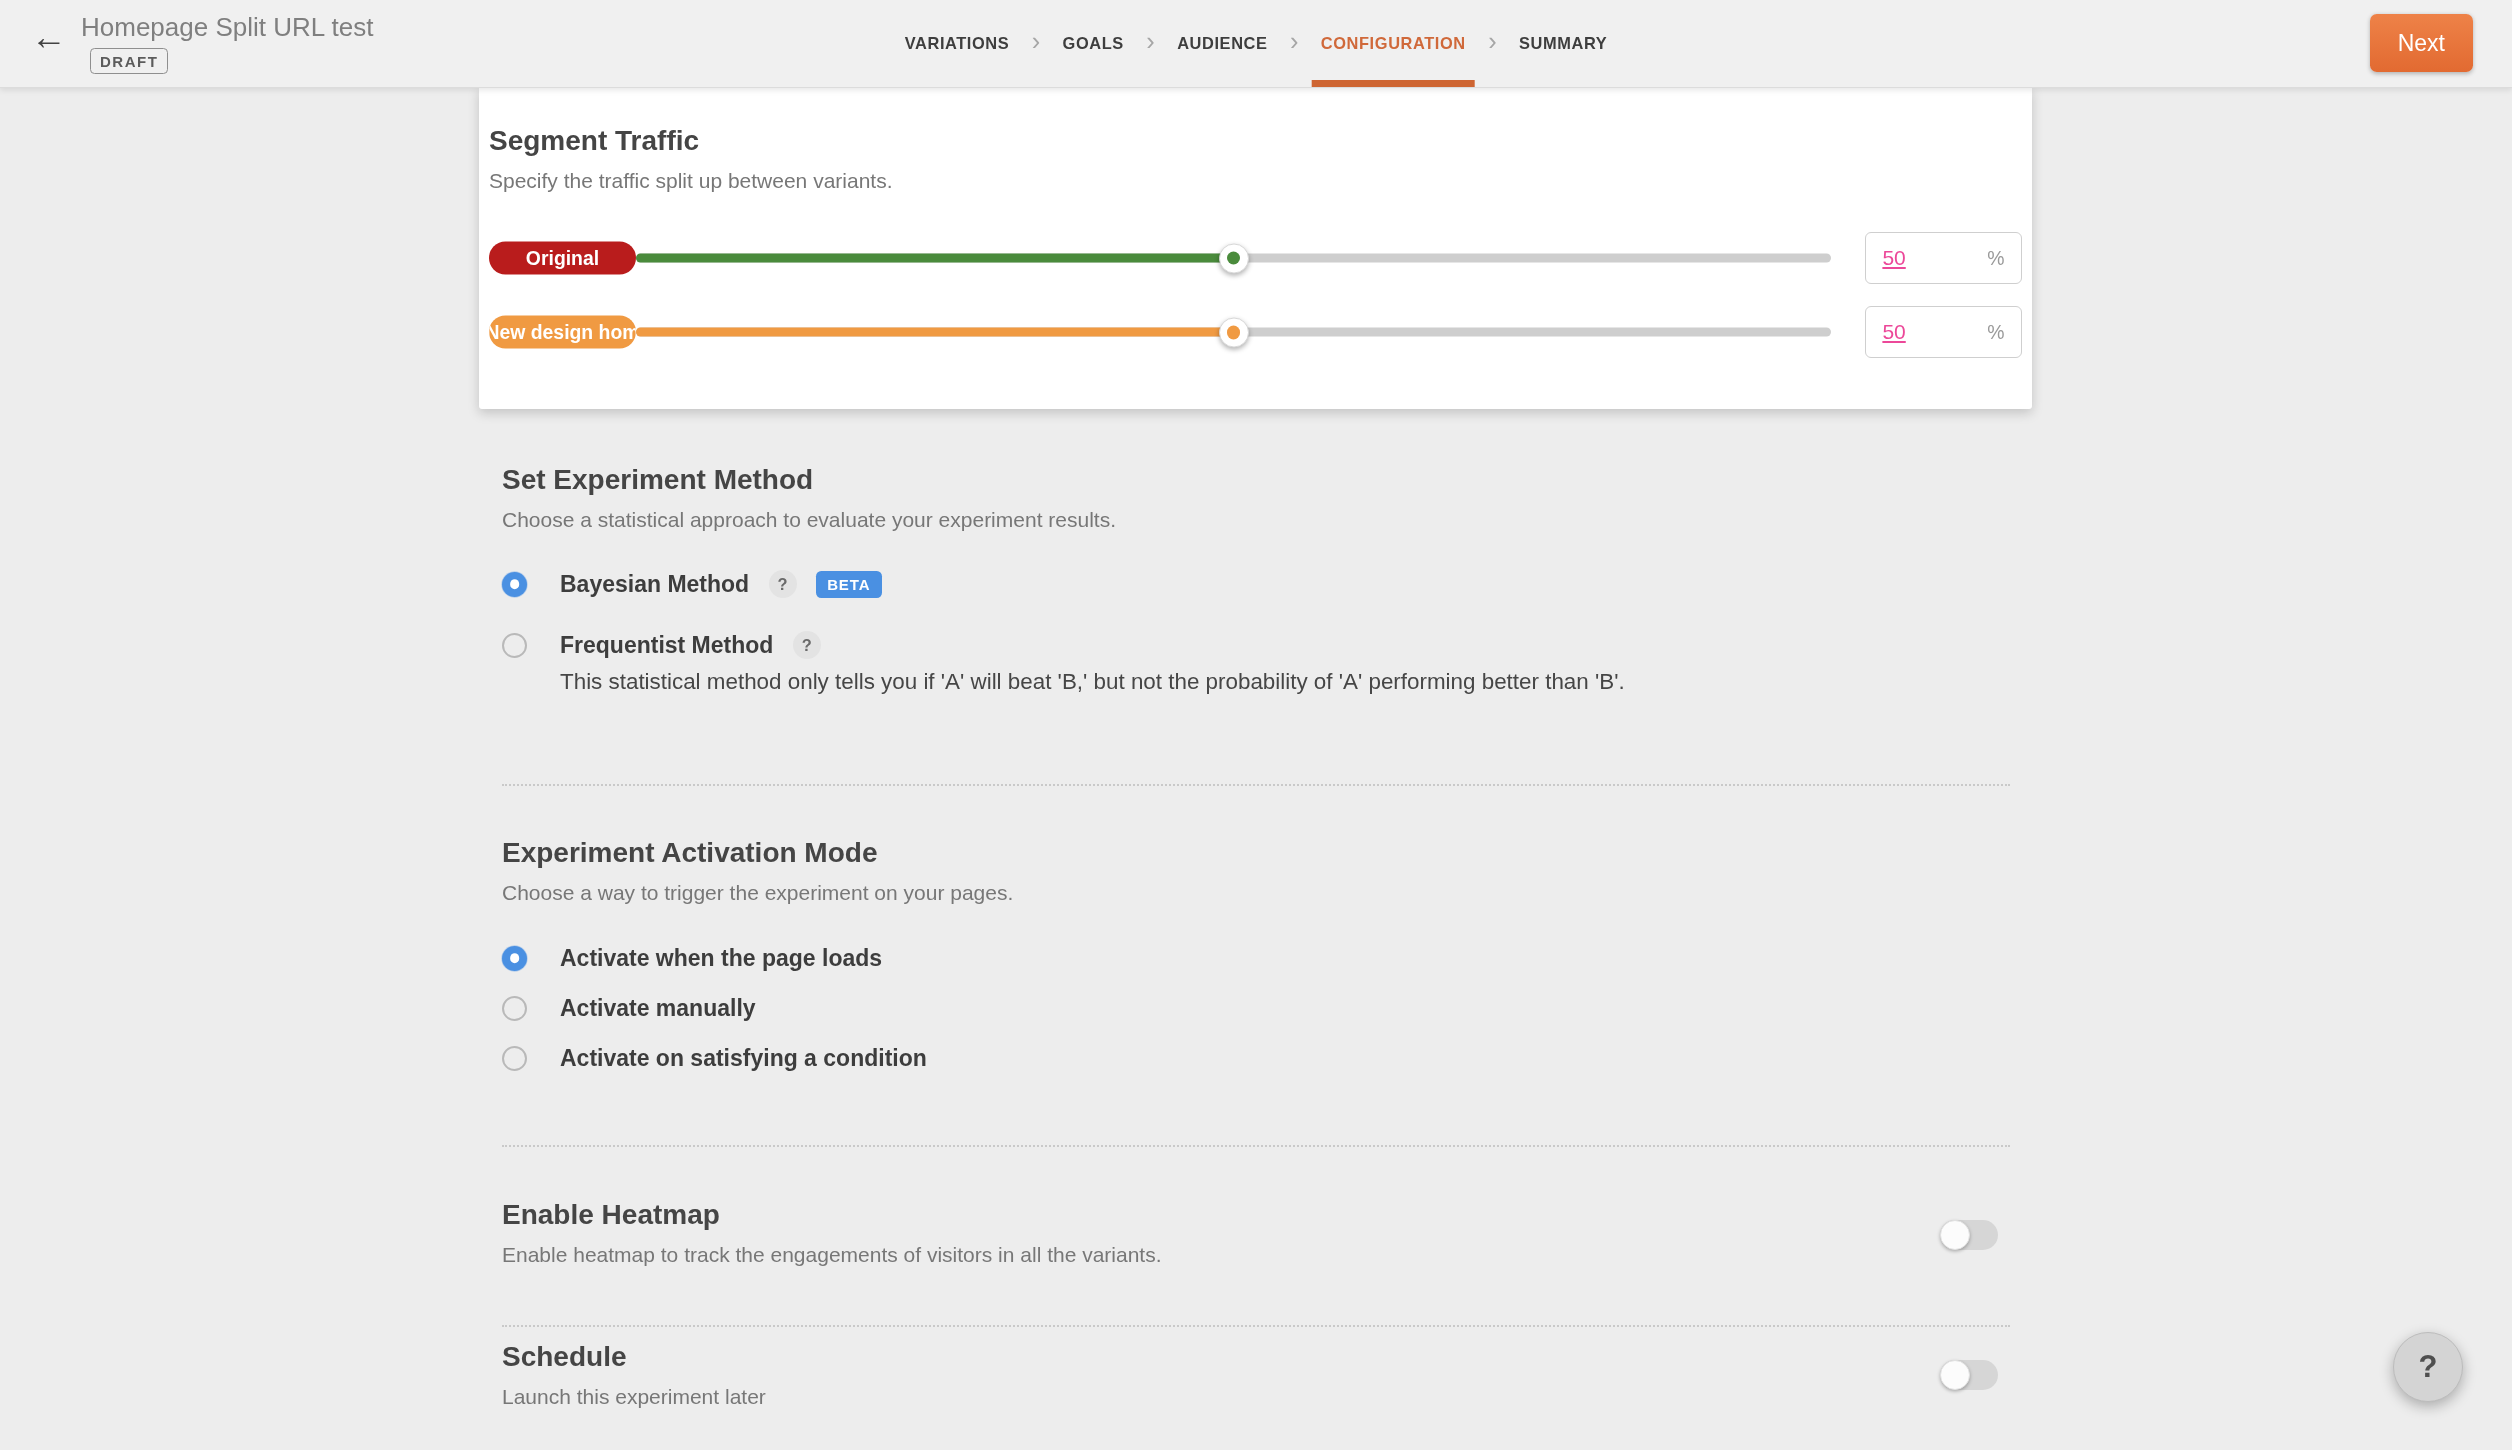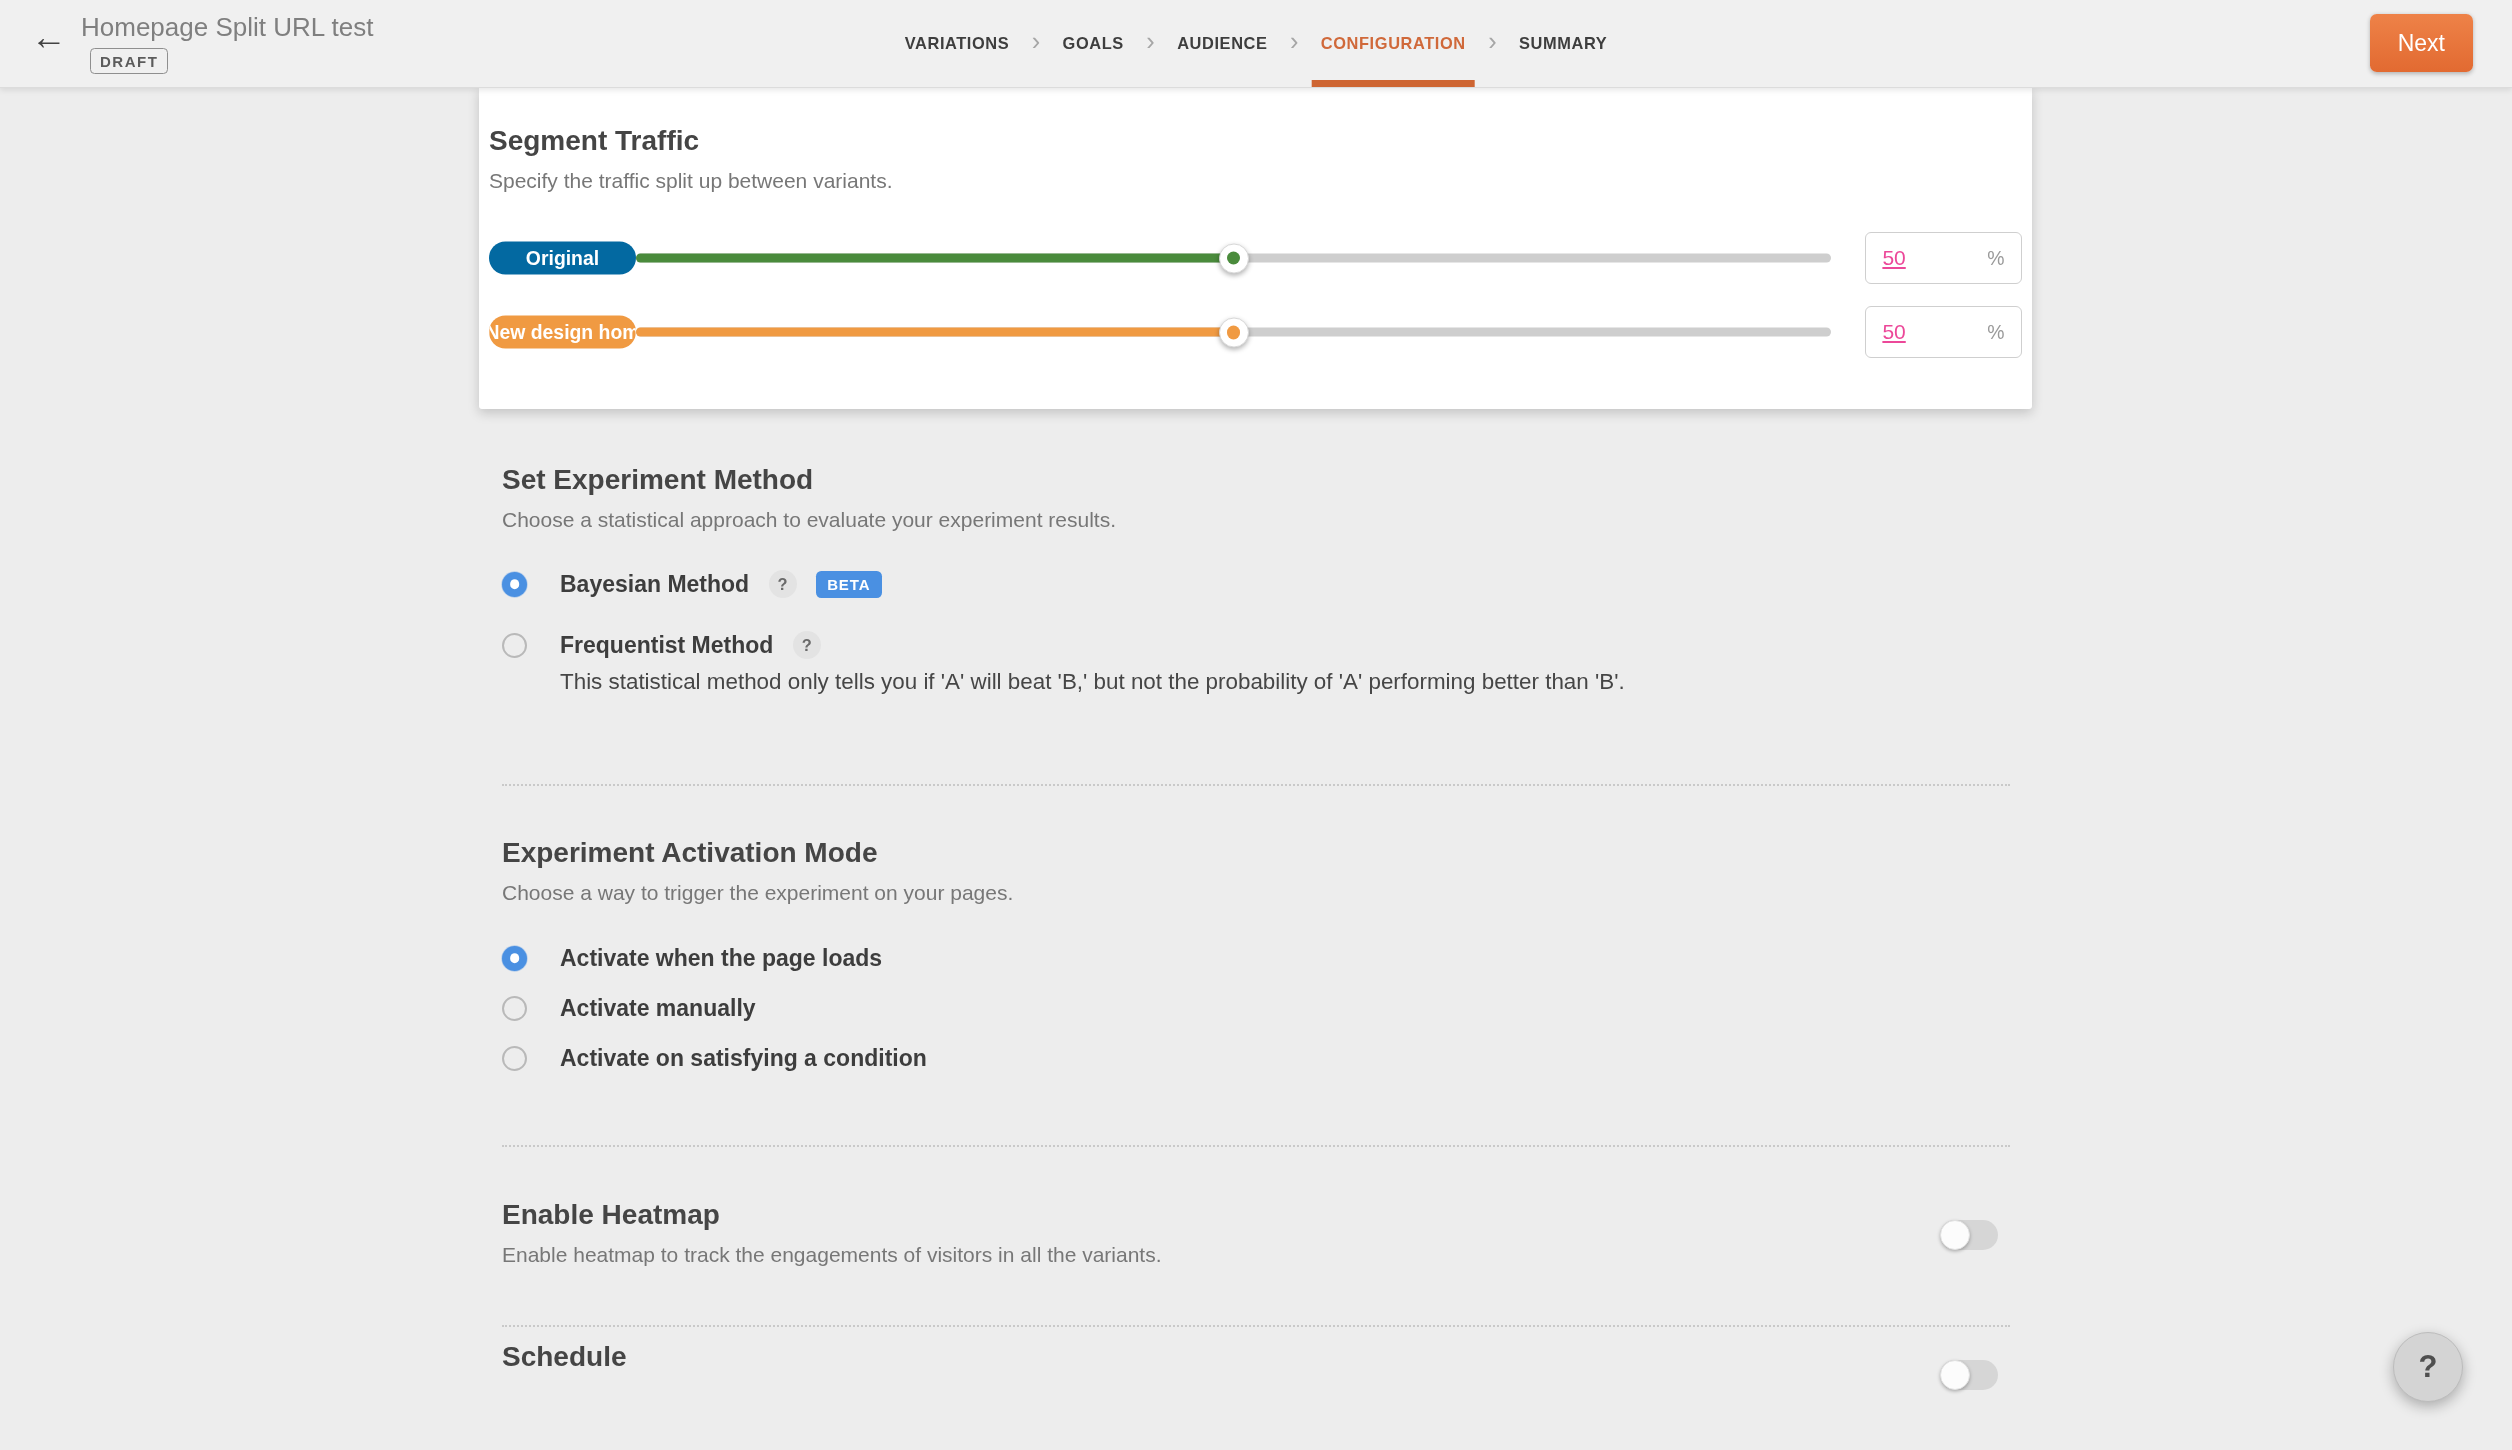--- a/index.html
+++ b/index.html
@@ -62,21 +62,21 @@
   .slider-row { display: flex; align-items: center; height: 52px; }
   .slider-row + .slider-row { margin-top: 22.4px; }
   .slider-zone { position: relative; flex: 1; height: 52px; }
   .variant-pill {
     position: absolute; left: 0; top: 50%; transform: translateY(-50%);
     width: 147px; height: 33px; border-radius: 16.4px; z-index: 2;
     color: #fff; font-size: 19.4px; font-weight: 700;
     display: flex; align-items: center; justify-content: center;
     overflow: hidden; white-space: nowrap; padding: 0 7.5px;
   }
-  .variant-pill.green { background: #0369a1; text-align: right; }
+  .variant-pill.green { background: #b91c1c; text-align: right; }
   .variant-pill.orange { background: #f09a42; }
   .track {
     position: absolute; left: 147px; right: 0; top: 50%; transform: translateY(-50%);
     height: 9px; border-radius: 4.5px; background: #cecece; cursor: pointer;
   }
   .fill { position: absolute; left: 0; top: 0; bottom: 0; border-radius: 4.5px; }
   .fill.green { background: #4a8b3c; }
   .fill.orange { background: #f09a42; }
   .thumb {
     position: absolute; top: 50%; transform: translate(-50%, -50%);
@@ -290,20 +290,21 @@
     <div class="section-sub">Enable heatmap to track the engagements of visitors in all the variants.</div>
     <div class="toggle">
       <div class="knob"></div>
     </div>
   </div>
 
   <div class="divider" id="divider-3"></div>
 
   <div class="section" id="schedule-section">
     <div class="section-title">Schedule</div>
+    <div class="section-sub">Launch this experiment later</div>
     <div class="toggle">
       <div class="knob"></div>
     </div>
   </div>
 
   <div class="help-fab">?</div>
 
 </div>
 
 

